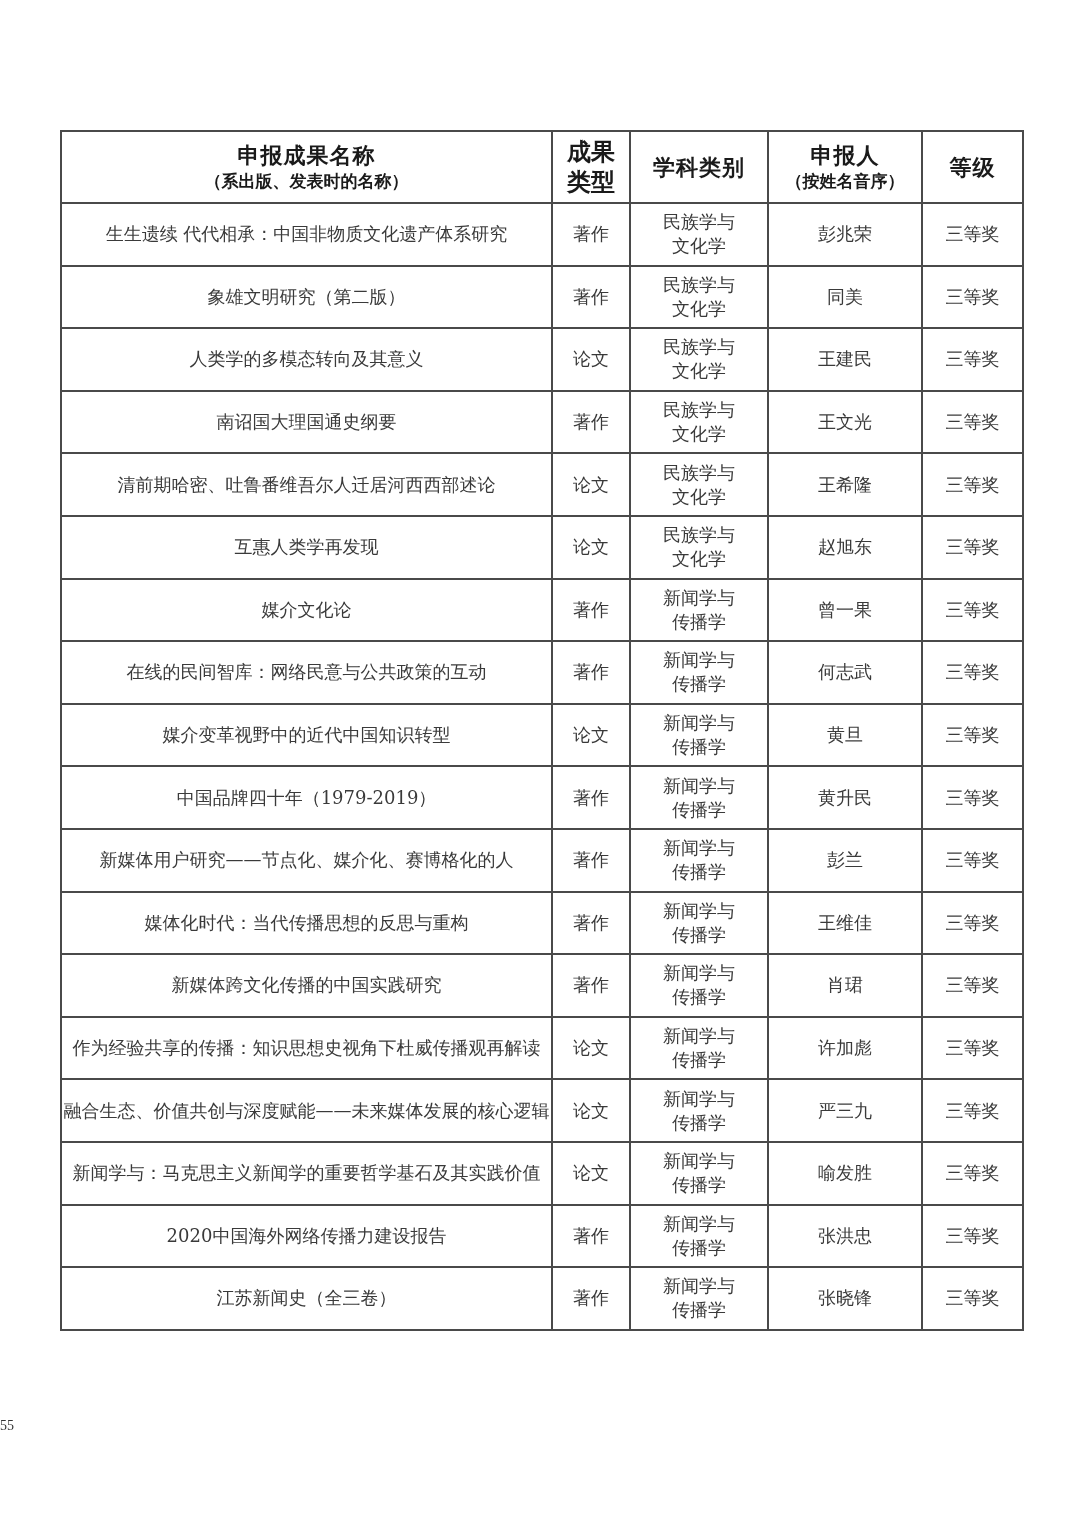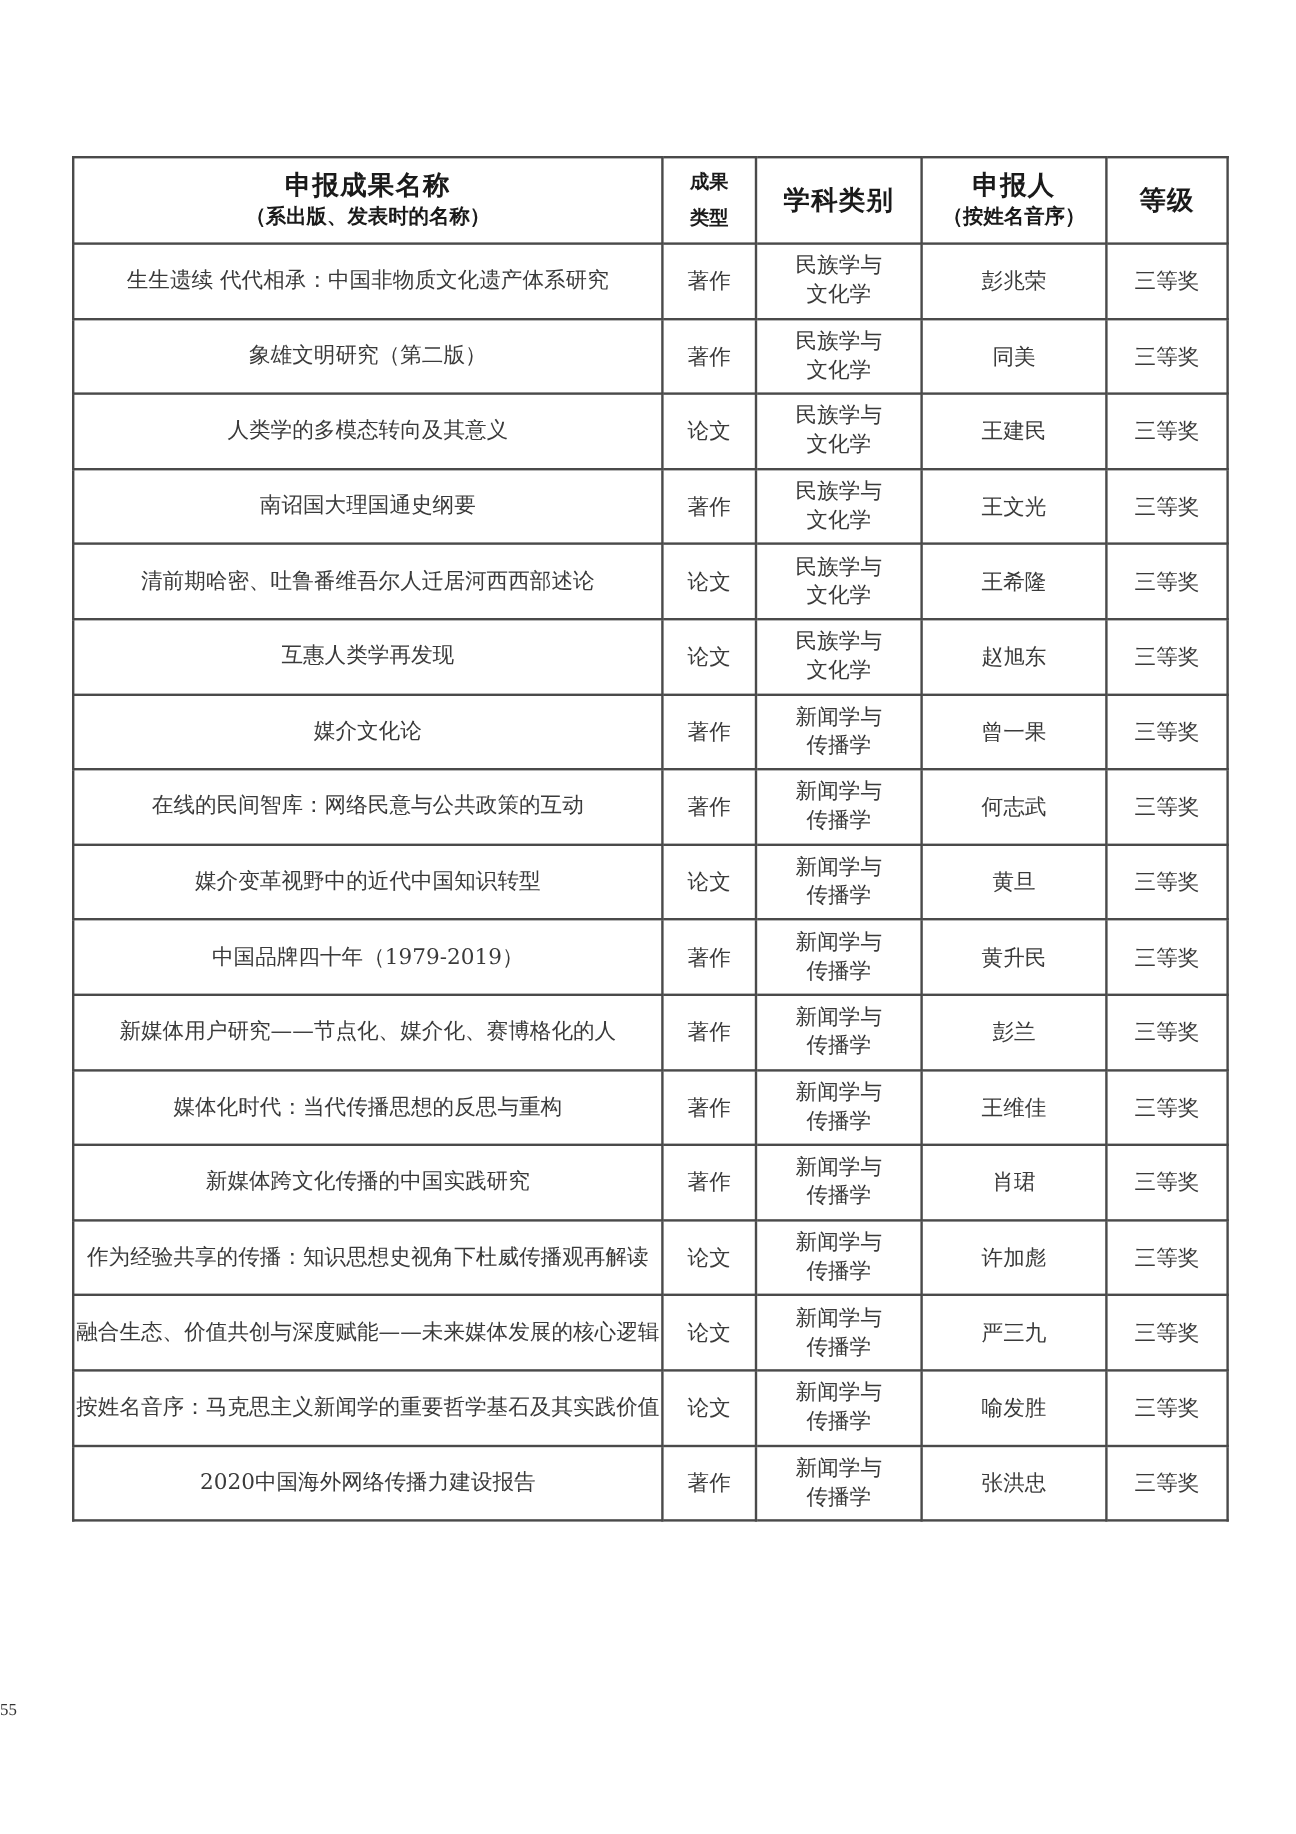--- a/index.html
+++ b/index.html
@@ -47,21 +47,21 @@
     line-height: 28px;
     letter-spacing: 1px;
   }
   .h-sub {
     display: block;
     font-size: 17px;
     line-height: 24px;
   }
   .h-two {
     display: block;
-    font-size: 16px;
+    font-size: 24px;
     line-height: 30px;
   }
   table.awards td {
     height: 60.6px;
     font-size: 18px;
     color: #3a3a3a;
   }
   td.c-title {
     text-align: center;
     padding: 0 8px 0 9px;
@@ -284,38 +284,48 @@
     <td class="c-type">论文</td>
     <td class="c-subject">
       <span class="subj-line">新闻学与</span>
       <span class="subj-line">传播学</span>
     </td>
     <td class="c-person">严三九</td>
     <td class="c-grade">三等奖</td>
   </tr>
 
   <tr>
-    <td class="c-title">按姓名音序：马克思主义新闻学的重要哲学基石及其实践价值</td>
+    <td class="c-title">新闻学与：马克思主义新闻学的重要哲学基石及其实践价值</td>
     <td class="c-type">论文</td>
     <td class="c-subject">
       <span class="subj-line">新闻学与</span>
       <span class="subj-line">传播学</span>
     </td>
     <td class="c-person">喻发胜</td>
     <td class="c-grade">三等奖</td>
   </tr>
 
   <tr>
     <td class="c-title">2020中国海外网络传播力建设报告</td>
     <td class="c-type">著作</td>
     <td class="c-subject">
       <span class="subj-line">新闻学与</span>
       <span class="subj-line">传播学</span>
     </td>
     <td class="c-person">张洪忠</td>
     <td class="c-grade">三等奖</td>
   </tr>
 
+  <tr>
+    <td class="c-title">江苏新闻史（全三卷）</td>
+    <td class="c-type">著作</td>
+    <td class="c-subject">
+      <span class="subj-line">新闻学与</span>
+      <span class="subj-line">传播学</span>
+    </td>
+    <td class="c-person">张晓锋</td>
+    <td class="c-grade">三等奖</td>
+  </tr>
 </tbody>
   </table>
 
   <div class="page-number">55</div>
 </div>
 
 </body></html>

